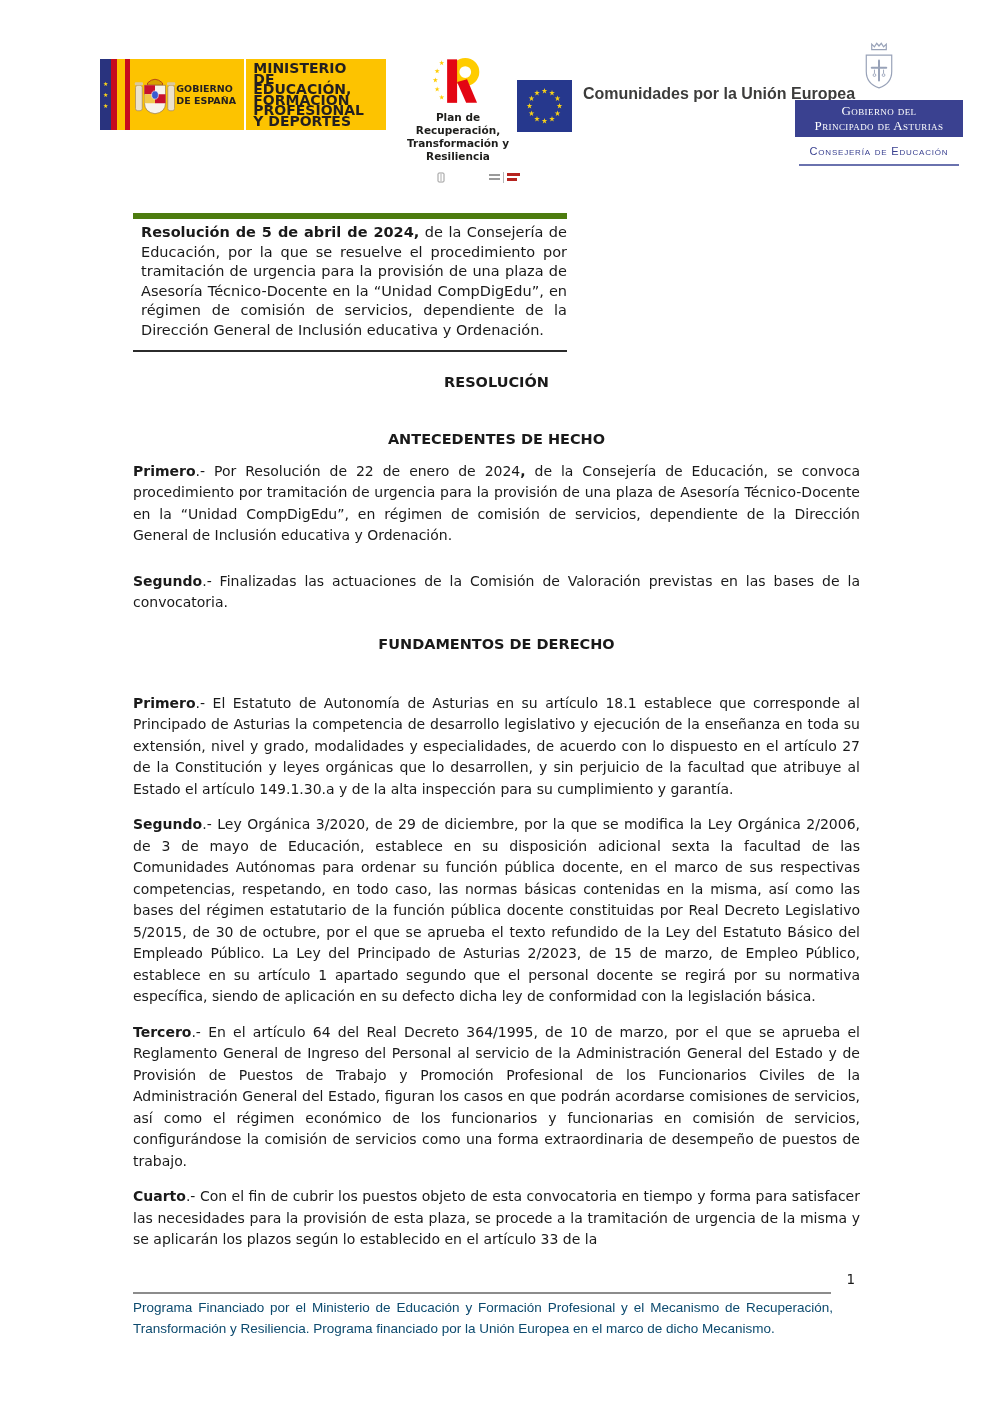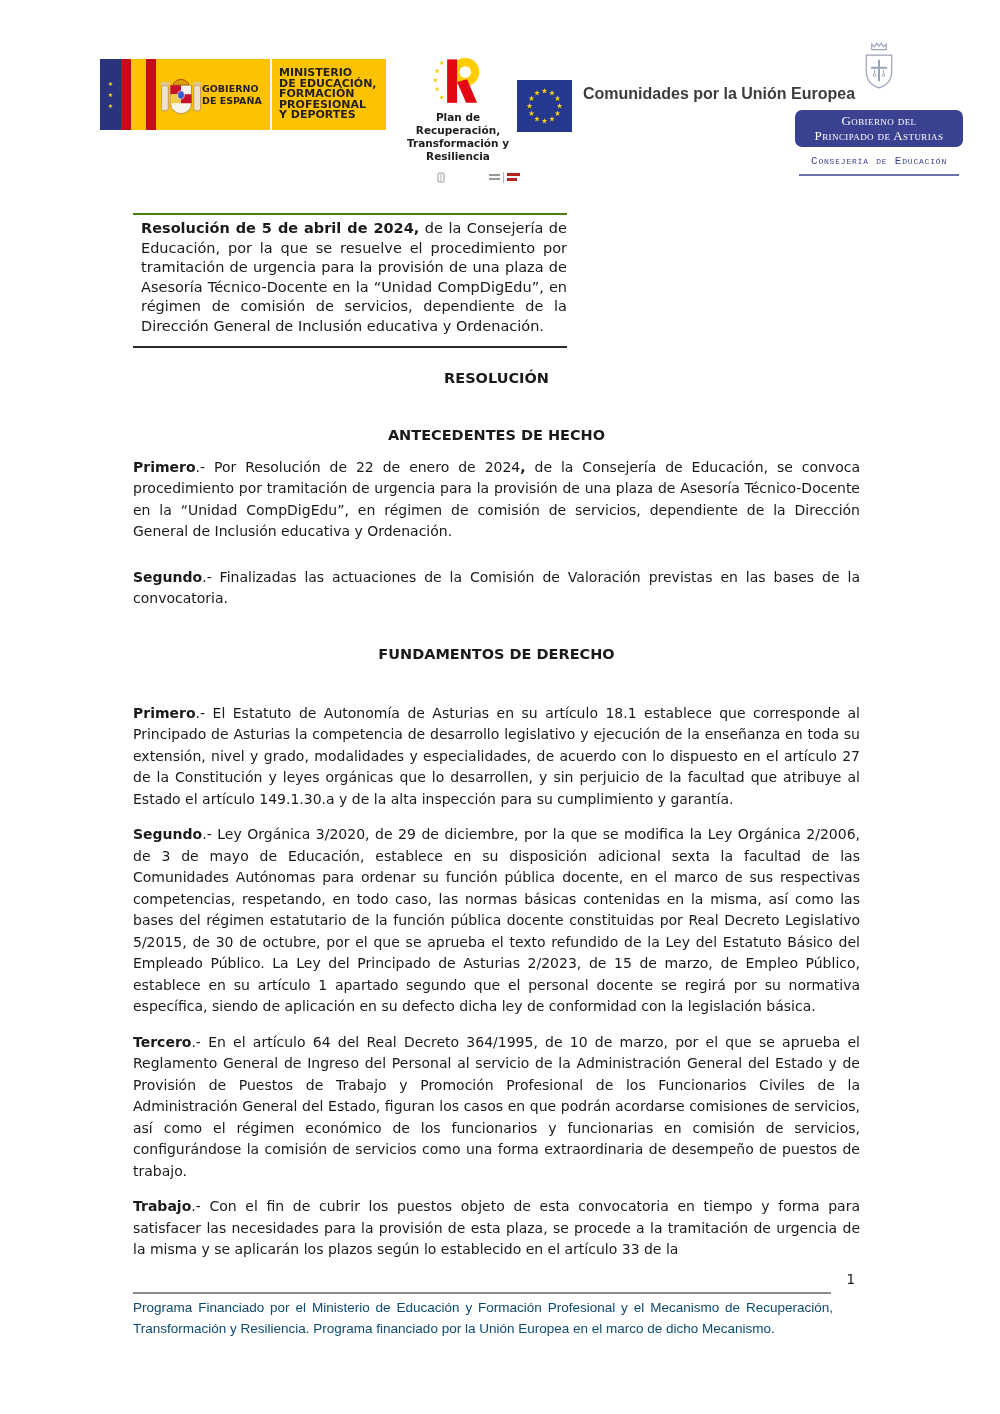--- a/index.html
+++ b/index.html
@@ -11,55 +11,55 @@
   .es-logo{position:absolute;left:100px;top:59px;width:286px;height:71px;display:flex;}
   .es-euband{width:21px;background:#29337E;display:flex;flex-direction:column;align-items:center;justify-content:center;gap:5px;}
   .es-euband span{font-size:6px;line-height:6px;color:#FFD617;}
   .es-stripe{height:100%;}
   .es-red{width:10px;background:#C60B1E;}
   .es-yel{width:15px;background:#FDC300;}
   .es-main{flex:1;background:#FDC300;display:flex;align-items:center;color:#231f20;}
   .es-arms{margin-left:4px;flex:0 0 auto;}
   .es-gob{font-size:9.5px;font-weight:bold;line-height:11.5px;white-space:pre-line;width:64px;}
   .es-div{width:2px;background:#ffffff;align-self:stretch;margin-left:4px;}
-  .es-min{font-size:11px;font-weight:bold;line-height:10.5px;white-space:pre-line;padding:0 5px 0 7px;flex:1;}
+  .es-min{font-size:14px;font-weight:bold;line-height:10.5px;white-space:pre-line;padding:0 22px 0 7px;flex:1;}
 
   .prtr{position:absolute;left:396px;top:56px;width:124px;text-align:center;}
   .prtr svg{display:block;margin:0 auto;}
   .prtr-title{margin-top:3px;font-size:10.5px;font-weight:bold;line-height:13px;color:#1D1D1B;white-space:pre-line;}
   .prtr-mark{margin-top:7px;display:flex;align-items:center;justify-content:center;gap:3px;height:14px;}
   .mk-lines{display:flex;flex-direction:column;gap:2px;}
   .mk-lines i{display:block;width:11px;height:2px;background:#9a9a9a;}
   .mk-div{width:1px;height:11px;background:#b5b5b5;}
   .mk-red{display:flex;flex-direction:column;gap:2px;}
   .mk-red i{display:block;height:3px;background:#b5231f;}
   .mk-red i:first-child{width:13px;}
   .mk-red i:last-child{width:10px;}
 
   .eu{position:absolute;left:517px;top:80px;display:flex;gap:11px;}
   .eu-text{font-family:"Liberation Sans",sans-serif;font-size:16px;font-weight:600;color:#3C3C3B;line-height:23px;padding-top:2px;}
 
   .ast{position:absolute;left:795px;top:38px;width:168px;text-align:center;}
   .ast svg{display:block;margin:0 auto;}
-  .ast-box{margin-top:16px;background:#3A4190;color:#ffffff;font-family:"Liberation Serif",serif;
-           font-variant:small-caps;font-size:13px;line-height:15px;padding:3px 0 4px;white-space:pre-line;letter-spacing:.4px;border-radius:7px;}
-  .ast-dep{margin-top:8px;color:#3A4190;font-family:Liberation Mono, monospace;font-variant:small-caps;
+  .ast-box{margin-top:6px;background:#3A4190;color:#ffffff;font-family:"Liberation Serif",serif;
+           font-variant:small-caps;font-size:13px;line-height:15px;padding:3px 0 4px;white-space:pre-line;letter-spacing:.4px;}
+  .ast-dep{margin-top:8px;color:#3A4190;font-family:Liberation Sans, sans-serif;font-variant:small-caps;
            font-size:11px;letter-spacing:.8px;}
   .ast-rule{margin-top:7px;height:2px;background:#6A72AE;margin:7px 4px 0 4px;}
 
   
   .doc{position:absolute;left:133px;top:213px;width:727px;font-size:14px;line-height:21.5px;
        color:#1a1a1a;text-align:justify;}
-  .summary-box{width:426px;border-top:2px solid #4d7c0f;border-bottom:2px solid #2b2b2b;
+  .summary-box{width:426px;border-top:6px solid #4d7c0f;border-bottom:2px solid #2b2b2b;
                padding:4px 0 9px 8px;font-size:14.5px;line-height:19.6px;}
   .doc b{font-weight:bold;}
   .doc-h{font-weight:bold;text-align:center;font-size:14.5px;line-height:17px;}
   #h-res{margin-top:22px;}
   #h-ant{margin-top:40px;}
-  #h-fun{margin-top:36px;}
+  #h-fun{margin-top:22px;}
   #p-a1{margin-top:13px;}
   #p-a2{margin-top:24px;}
   #p-f1{margin-top:40px;}
   #p-f2{margin-top:13px;}
   #p-f3{}
   #p-f4{margin-top:12px;}
 
   
   .pageno{position:absolute;left:133px;top:1271px;width:722px;text-align:right;font-size:13.5px;color:#1a1a1a;}
   .foot-rule{position:absolute;left:133px;top:1292px;width:698px;height:2px;background:#8C8C8C;}
@@ -187,20 +187,20 @@
     <div class="doc-h" id="h-ant">ANTECEDENTES DE HECHO</div>
 
     <p class="para" id="p-a1"><b>Primero</b><span>.- Por Resolución de 22 de enero de 2024</span><b>,</b><span> de la Consejería de Educación, se convoca procedimiento por tramitación de urgencia para la provisión de una plaza de Asesoría Técnico-Docente en la “Unidad CompDigEdu”, en régimen de comisión de servicios, dependiente de la Dirección General de Inclusión educativa y Ordenación.</span></p>
     <p class="para" id="p-a2"><b>Segundo</b><span>.- Finalizadas las actuaciones de la Comisión de Valoración previstas en las bases de la convocatoria.</span></p>
 
     <div class="doc-h" id="h-fun">FUNDAMENTOS DE DERECHO</div>
 
     <p class="para" id="p-f1"><b>Primero</b><span>.- El Estatuto de Autonomía de Asturias en su artículo 18.1 establece que corresponde al Principado de Asturias la competencia de desarrollo legislativo y ejecución de la enseñanza en toda su extensión, nivel y grado, modalidades y especialidades, de acuerdo con lo dispuesto en el artículo 27 de la Constitución y leyes orgánicas que lo desarrollen, y sin perjuicio de la facultad que atribuye al Estado el artículo 149.1.30.a y de la alta inspección para su cumplimiento y garantía.</span></p>
     <p class="para" id="p-f2"><b>Segundo</b><span>.- Ley Orgánica 3/2020, de 29 de diciembre, por la que se modifica la Ley Orgánica 2/2006, de 3 de mayo de Educación, establece en su disposición adicional sexta la facultad de las Comunidades Autónomas para ordenar su función pública docente, en el marco de sus respectivas competencias, respetando, en todo caso, las normas básicas contenidas en la misma, así como las bases del régimen estatutario de la función pública docente constituidas por Real Decreto Legislativo 5/2015, de 30 de octubre, por el que se aprueba el texto refundido de la Ley del Estatuto Básico del Empleado Público. La Ley del Principado de Asturias 2/2023, de 15 de marzo, de Empleo Público, establece en su artículo 1 apartado segundo que el personal docente se regirá por su normativa específica, siendo de aplicación en su defecto dicha ley de conformidad con la legislación básica.</span></p>
     <p class="para" id="p-f3"><b>Tercero</b><span>.- En el artículo 64 del Real Decreto 364/1995, de 10 de marzo, por el que se aprueba el Reglamento General de Ingreso del Personal al servicio de la Administración General del Estado y de Provisión de Puestos de Trabajo y Promoción Profesional de los Funcionarios Civiles de la Administración General del Estado, figuran los casos en que podrán acordarse comisiones de servicios, así como el régimen económico de los funcionarios y funcionarias en comisión de servicios, configurándose la comisión de servicios como una forma extraordinaria de desempeño de puestos de trabajo.</span></p>
-    <p class="para" id="p-f4"><b>Trabajo</b><span>.- Con el fin de cubrir los puestos objeto de esta convocatoria en tiempo y forma para satisfacer las necesidades para la provisión de esta plaza, se procede a la tramitación de urgencia de la misma y se aplicarán los plazos según lo establecido en el artículo 33 de la</span></p>
+    <p class="para" id="p-f4"><b>Cuarto</b><span>.- Con el fin de cubrir los puestos objeto de esta convocatoria en tiempo y forma para satisfacer las necesidades para la provisión de esta plaza, se procede a la tramitación de urgencia de la misma y se aplicarán los plazos según lo establecido en el artículo 33 de la</span></p>
   </main>
 
   <div class="pageno">1</div>
   <div class="foot-rule"></div>
   <div class="foot-text">Programa Financiado por el Ministerio de Educación y Formación Profesional y el Mecanismo de Recuperación, Transformación y Resiliencia. Programa financiado por la Unión Europea en el marco de dicho Mecanismo.</div>
 
 </div>
 
 </body></html>

